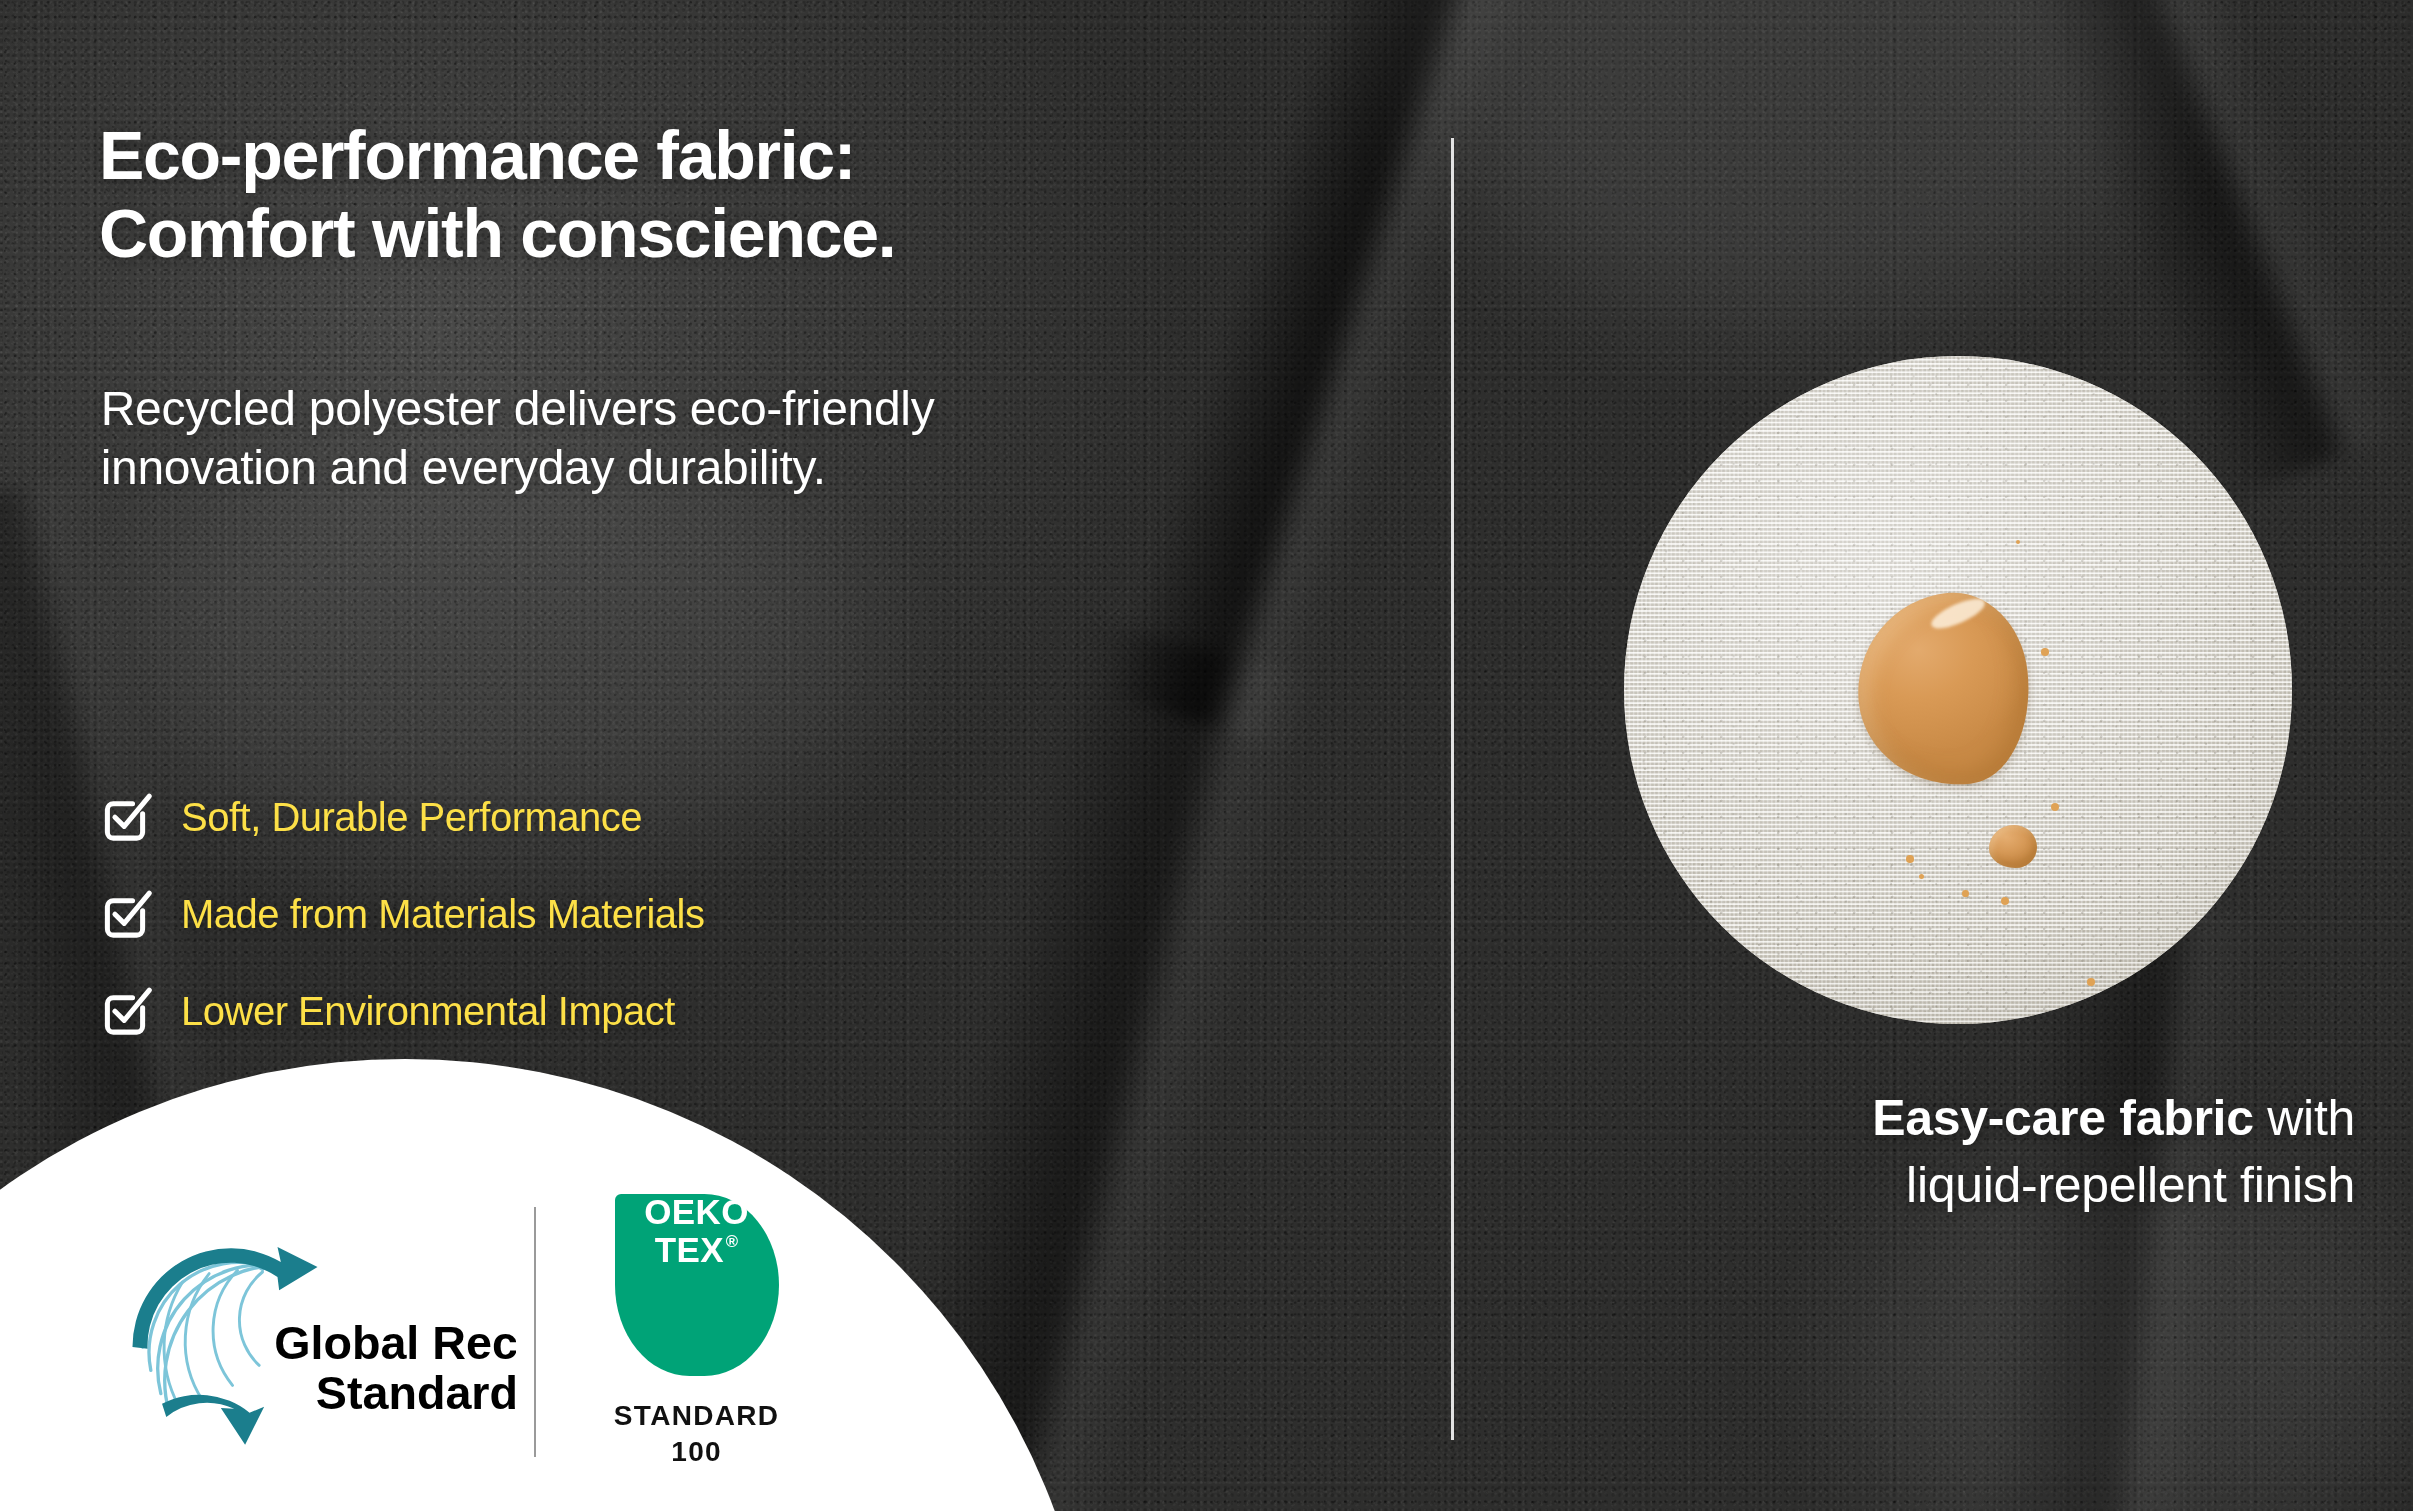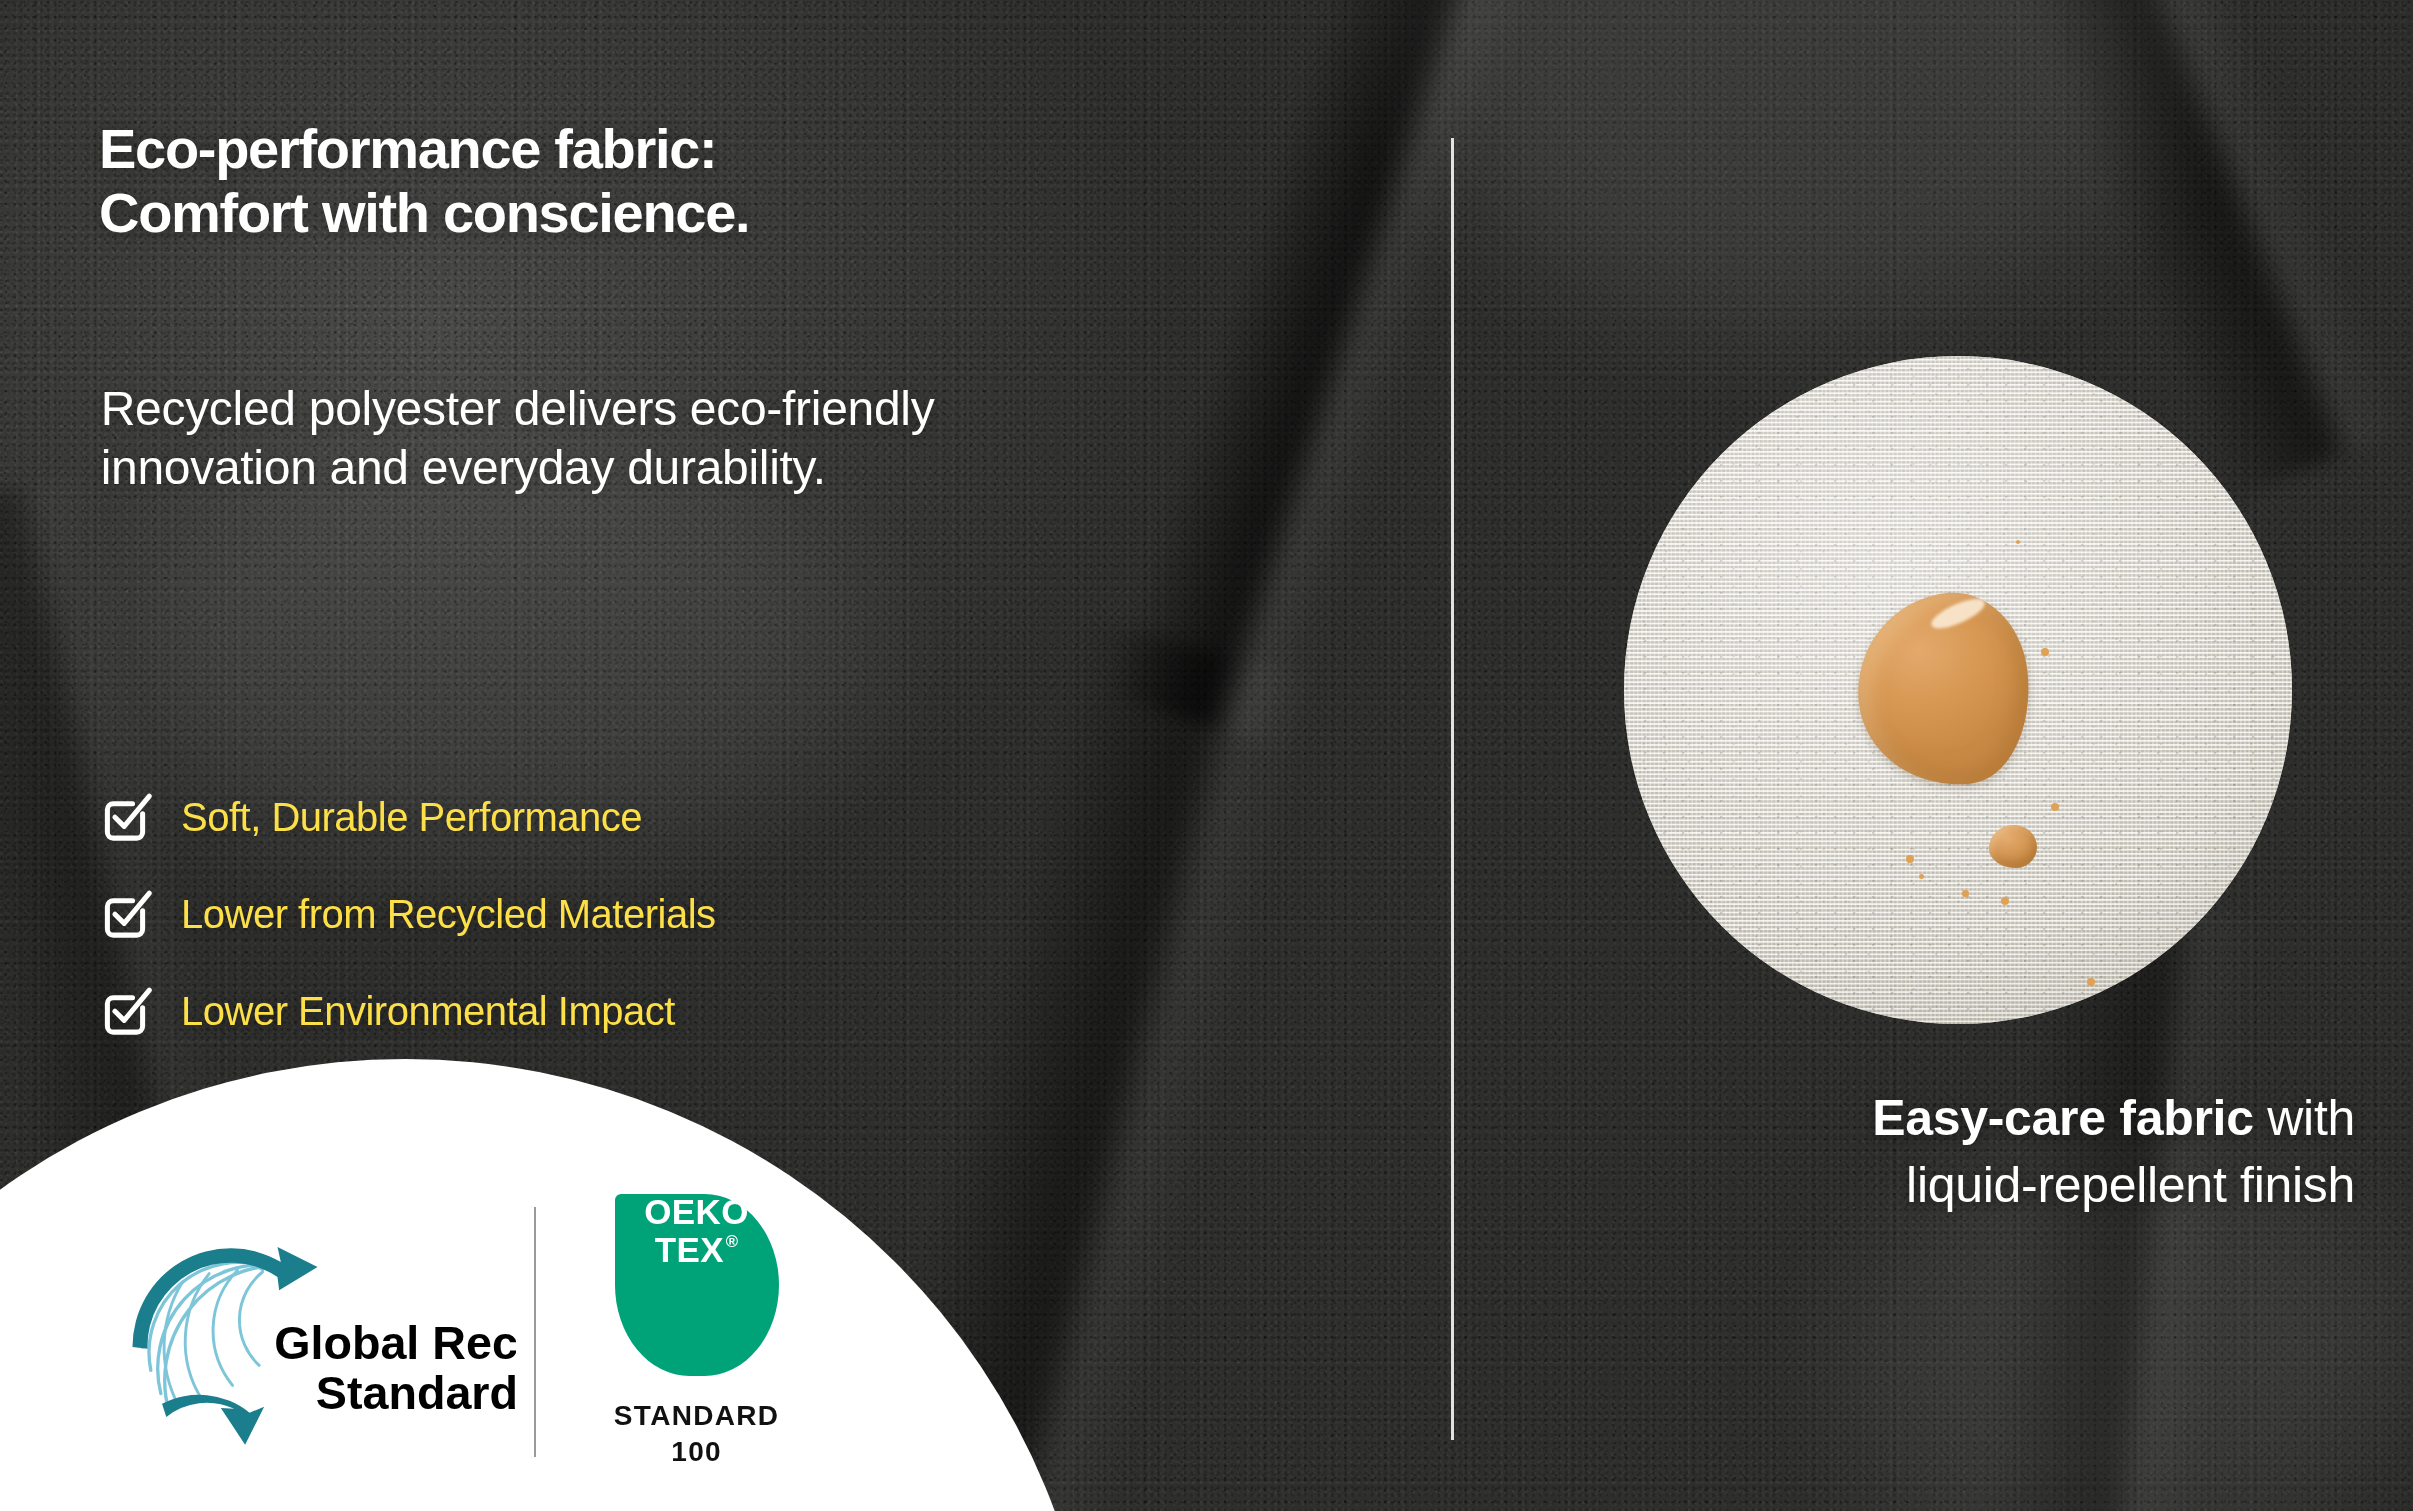--- a/index.html
+++ b/index.html
@@ -81,21 +81,21 @@
     background:#f2f2f2;
     opacity:.92;
   }
 
   
   .left-col { position:absolute; left:99px; top:0; width:1302px; height:100%; }
 
   .headline {
     position:absolute; left:0; top:117px;
     color:#ffffff;
-    font-size:56px;
+    font-size:68px;
     font-weight:700;
     line-height:1.14;
     letter-spacing:-1.3px;
     text-shadow:0 1.7px 15px rgba(0,0,0,.35);
   }
   .headline .l2 { display:block; }
 
   .subhead {
     position:absolute; left:1.7px; top:380px;
     color:#ffffff;
@@ -320,21 +320,21 @@
         </span>
         <span class="check-label">Soft, Durable Performance</span>
       </li>
       <li class="check-item">
         <span class="check-box">
           <svg viewBox="0 0 62 62" fill="none" xmlns="http://www.w3.org/2000/svg">
             <path d="M52 26 V48 a7 7 0 0 1 -7 7 H17 a7 7 0 0 1 -7 -7 V21 a7 7 0 0 1 7 -7 H40" stroke="#ffffff" stroke-width="6" stroke-linecap="round"></path>
             <path d="M19 30 L30 41 L60 5" stroke="#ffffff" stroke-width="6" stroke-linecap="round" stroke-linejoin="round"></path>
           </svg>
         </span>
-        <span class="check-label">Lower from Recycled Materials</span>
+        <span class="check-label">Made from Materials Materials</span>
       </li>
       <li class="check-item">
         <span class="check-box">
           <svg viewBox="0 0 62 62" fill="none" xmlns="http://www.w3.org/2000/svg">
             <path d="M52 26 V48 a7 7 0 0 1 -7 7 H17 a7 7 0 0 1 -7 -7 V21 a7 7 0 0 1 7 -7 H40" stroke="#ffffff" stroke-width="6" stroke-linecap="round"></path>
             <path d="M19 30 L30 41 L60 5" stroke="#ffffff" stroke-width="6" stroke-linecap="round" stroke-linejoin="round"></path>
           </svg>
         </span>
         <span class="check-label">Lower Environmental Impact</span>
       </li>

